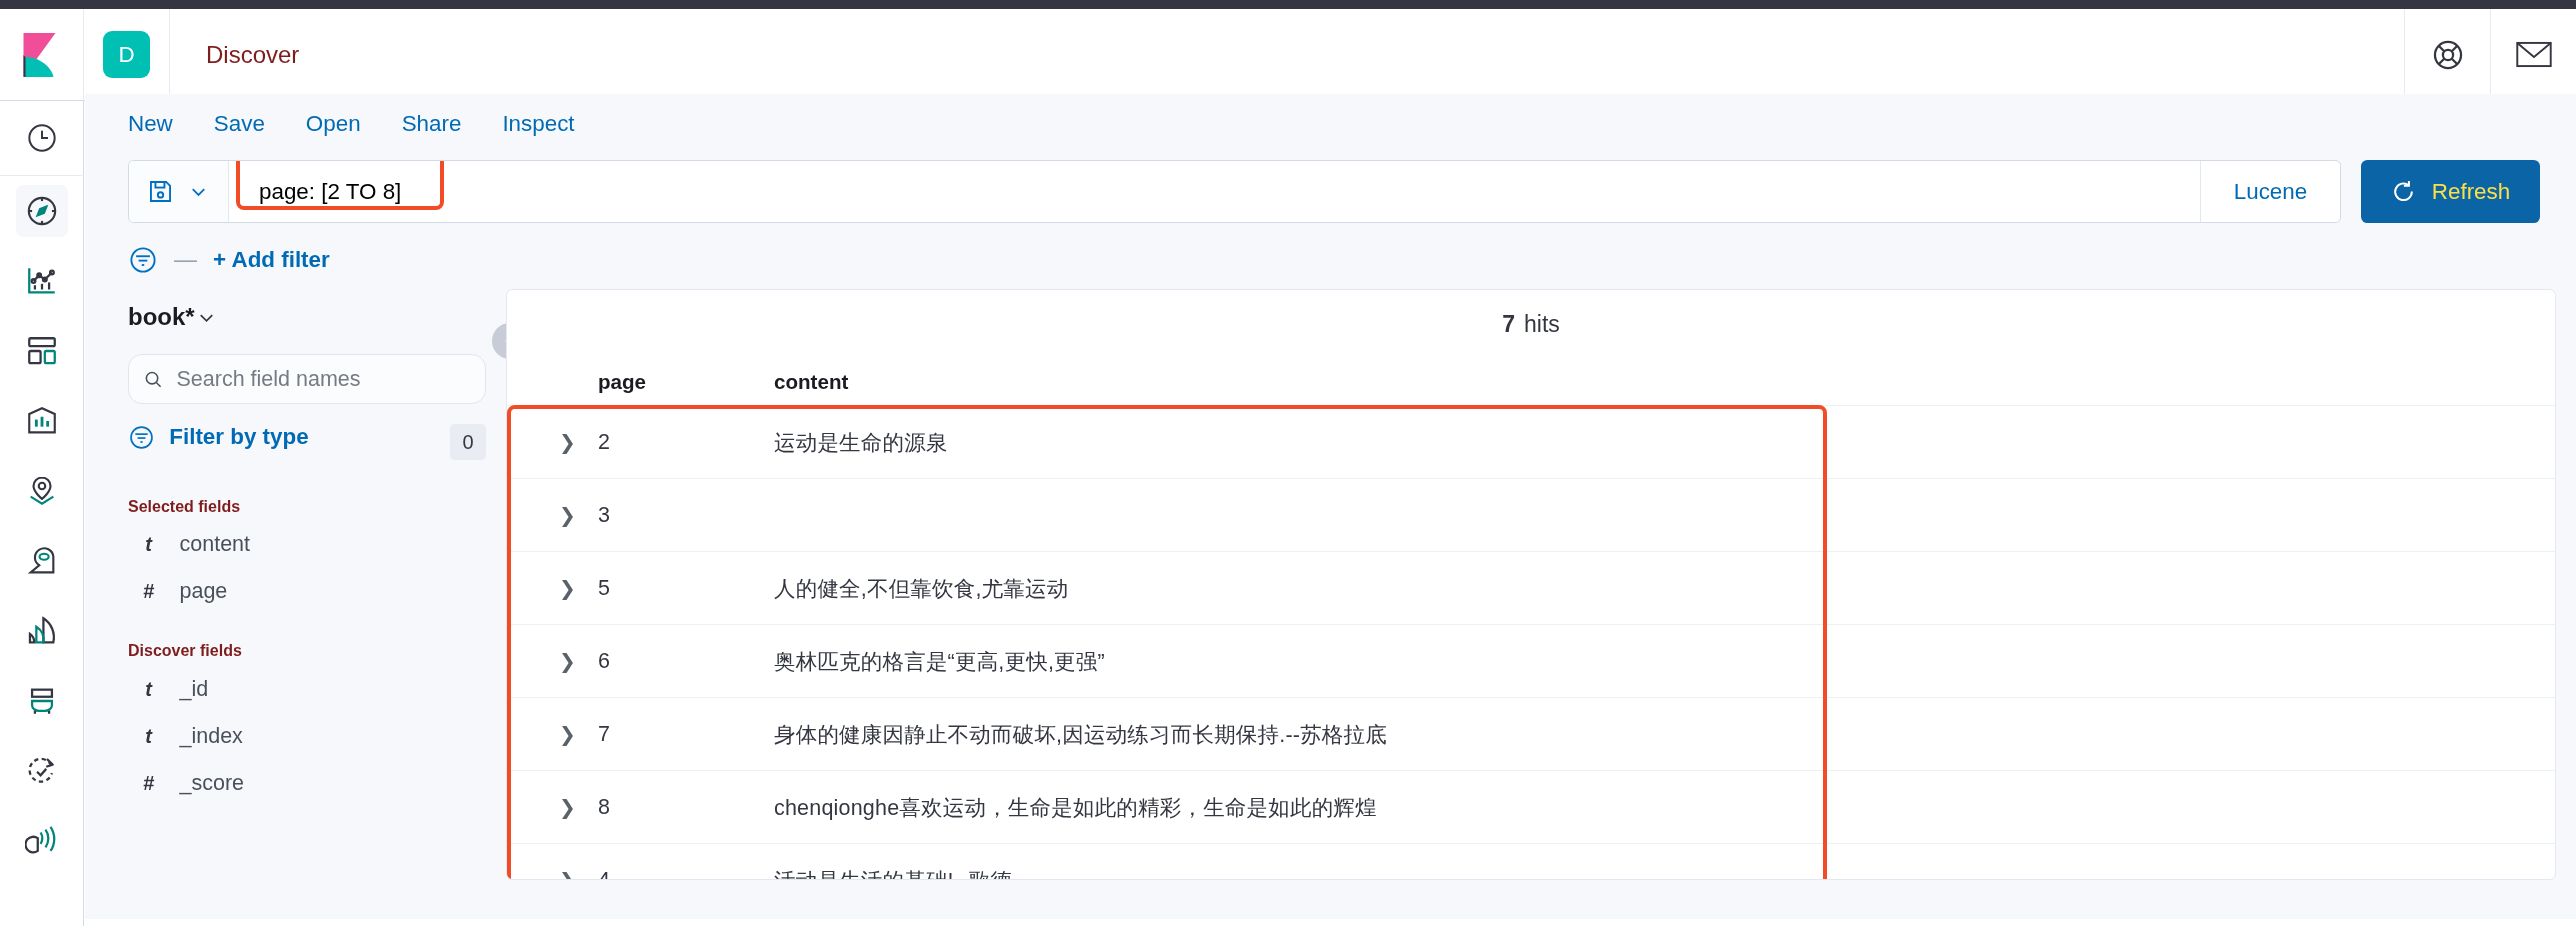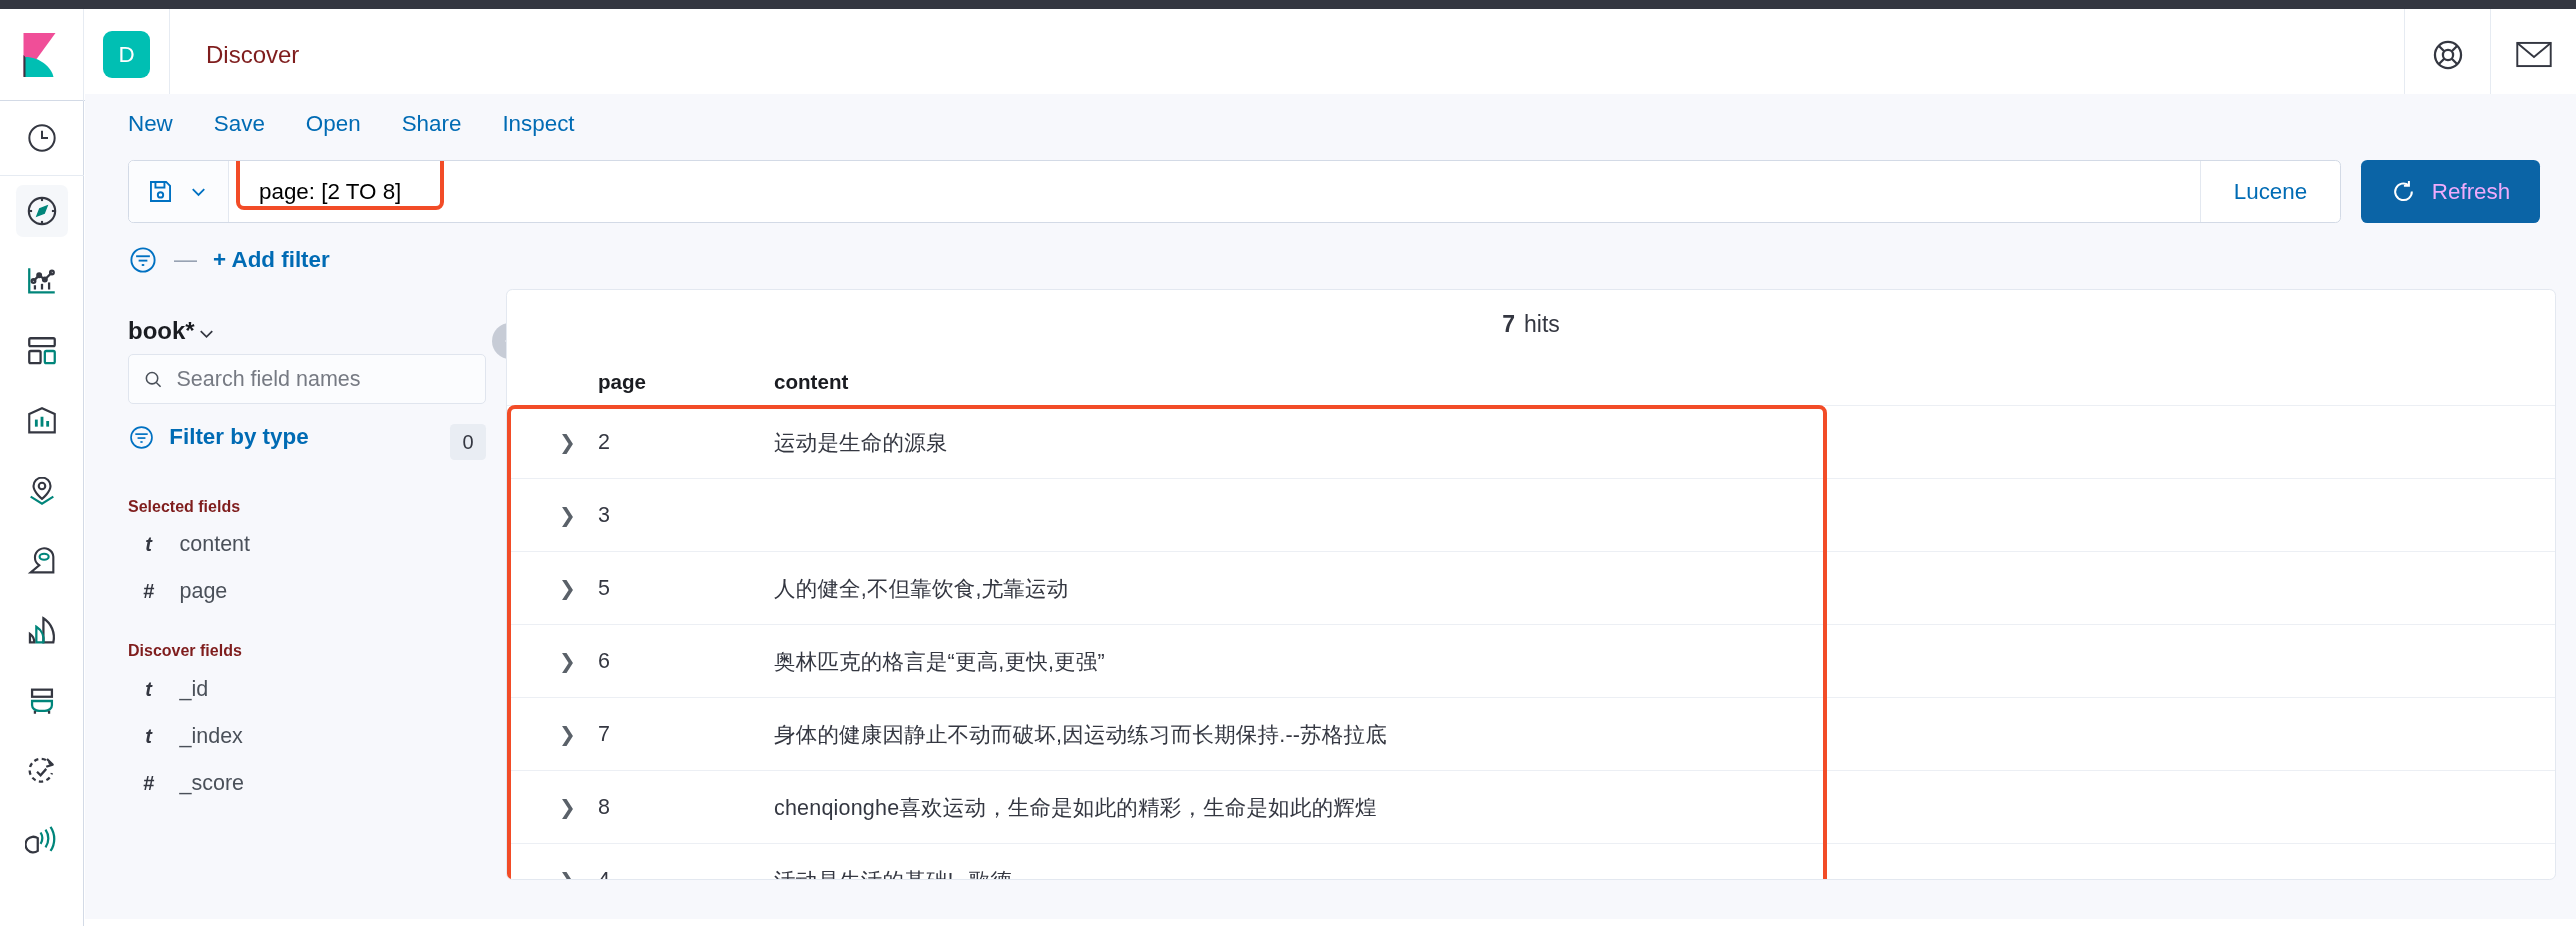--- a/index.html
+++ b/index.html
@@ -116,21 +116,21 @@
     border: 4.5px solid #F24C27; border-radius: 8px;
     pointer-events: none; z-index: 1;
   }
   .qb-lang {
     width: 140px; display: flex; align-items: center; justify-content: center;
     border-left: 0.9px solid #e3e8f0; font-size: 22.4px; color: #006BB4;
     cursor: pointer;
   }
   .refresh-btn {
     margin-left: 20px; width: 179px; height: 63px;
-    background: #0B64A6; color: #f0abfc;
+    background: #0B64A6; color: #fde047;
     border: none; border-radius: 6.3px;
     display: flex; align-items: center; justify-content: center; gap: 16px;
     font-size: 22.4px; cursor: pointer;
     font-family: "Liberation Sans", sans-serif;
   }
 
   
   .filter-row {
     display: flex; align-items: center; gap: 16px;
     padding: 14.3px 0 14.3px 43px; height: 59px;
@@ -140,27 +140,27 @@
 
   
   .body-split { display: flex; height: 618px; padding-left: 0; }
 
   
   .sidebar {
     width: 421px; padding-left: 43px; padding-right: 20px;
     position: relative;
   }
   .index-row {
-    display: flex; align-items: flex-end; 
+    display: flex; align-items: center; 
     height: 56px;
   }
   .index-name { font-size: 24px; font-weight: 700; color: #1a1c21; }
   .field-search {
     margin-top: 9px; height: 50px;
-    border: 0.9px solid #e0e5ee; border-radius: 5px; background: #fbfcfe;
+    border: 0.9px solid #e0e5ee; border-radius: 14px; background: #fbfcfe;
     display: flex; align-items: center; padding: 0 14.3px; gap: 12.5px;
   }
   .field-search input {
     border: none; outline: none; background: transparent;
     font-size: 21.5px; color: #343741; width: 100%;
     font-family: "Liberation Sans", sans-serif;
   }
   .field-search input::placeholder { color: #767a83; }
   .filter-type-row {
     margin-top: 20px; height: 47px;

